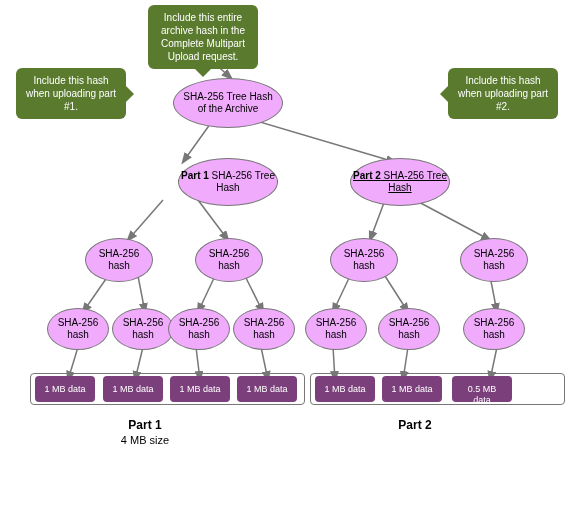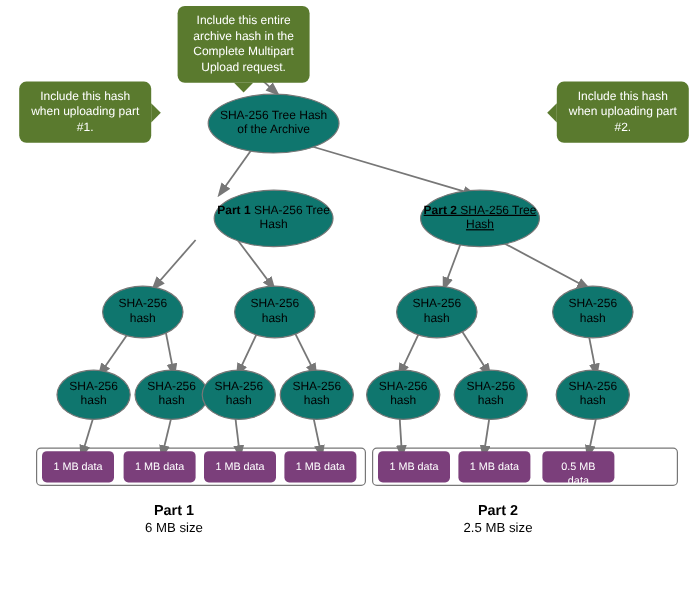--- a/index.html
+++ b/index.html
@@ -48,21 +48,21 @@
     .callout-left::after {
       border-left-color: #5a7a2e;
       left: 100%;
       top: 50%;
       transform: translateY(-50%);
     }
 
     
     .ellipse {
       position: absolute;
-      background: #0f766e;
+      background: #f0abfc;
       border: 1.5px solid #777;
       border-radius: 50%;
       display: flex;
       align-items: center;
       justify-content: center;
       text-align: center;
       font-size: 10px;
       line-height: 1.2;
     }
 
@@ -166,21 +166,21 @@
   </svg>
 
   <div class="callout callout-top" style="left:148px; top:5px; width:110px;">
     <span>Include this entire archive hash in the Complete Multipart Upload request.</span>
   </div>
 
   <div class="callout callout-left" style="left:6px; top:68px; width:110px;margin-left:10px;">
     <span>Include this hash when uploading part #1.</span>
   </div>
 
-  <div class="callout callout-right" style="left:464px; top:68px; width:110px;">
+  <div class="callout callout-right" style="left:448px; top:68px; width:110px;">
     <span>Include this hash when uploading part #2.</span>
   </div>
 
   <div class="ellipse" style="left:173px; top:78px; width:110px; height:50px;">
     <span style="white-space:pre-line; font-size:10px;">SHA-256 Tree Hash
 of the Archive</span>
   </div>
 
   <div class="ellipse" style="left:130px; top:158px; width:100px; height:48px;margin-left:48px;">
     <span style="font-size:10px;"><strong>Part 1</strong> SHA-256 Tree Hash</span>
@@ -272,23 +272,20 @@
   </div>
   <div class="data-block" style="left:452px; top:376px; width:60px; height:26px;">
     <span style="white-space:pre-line;margin-top:12px;">0.5 MB
 data</span>
   </div>
 
   <div class="part-label" style="left:80px; top:418px; width:130px;">
     <span>Part 1</span>
   </div>
   <div class="part-sublabel" style="left:80px; top:434px; width:130px;">
-    <span>6 MB size</span>
+    <span>4 MB size</span>
   </div>
 
   <div class="part-label" style="left:350px; top:418px; width:130px;">
     <span>Part 2</span>
   </div>
-  <div class="part-sublabel" style="left:350px; top:434px; width:130px;">
-    <span>2.5 MB size</span>
-  </div>
 
 </div>
 
 </body></html>

